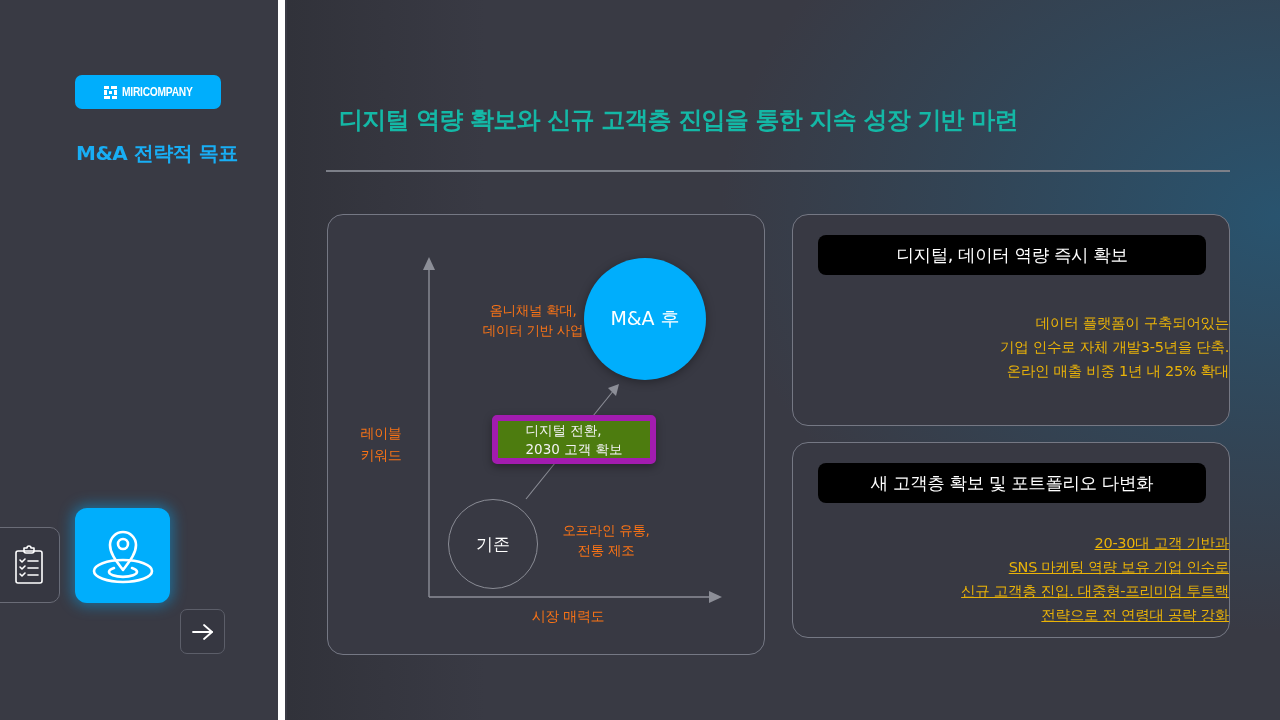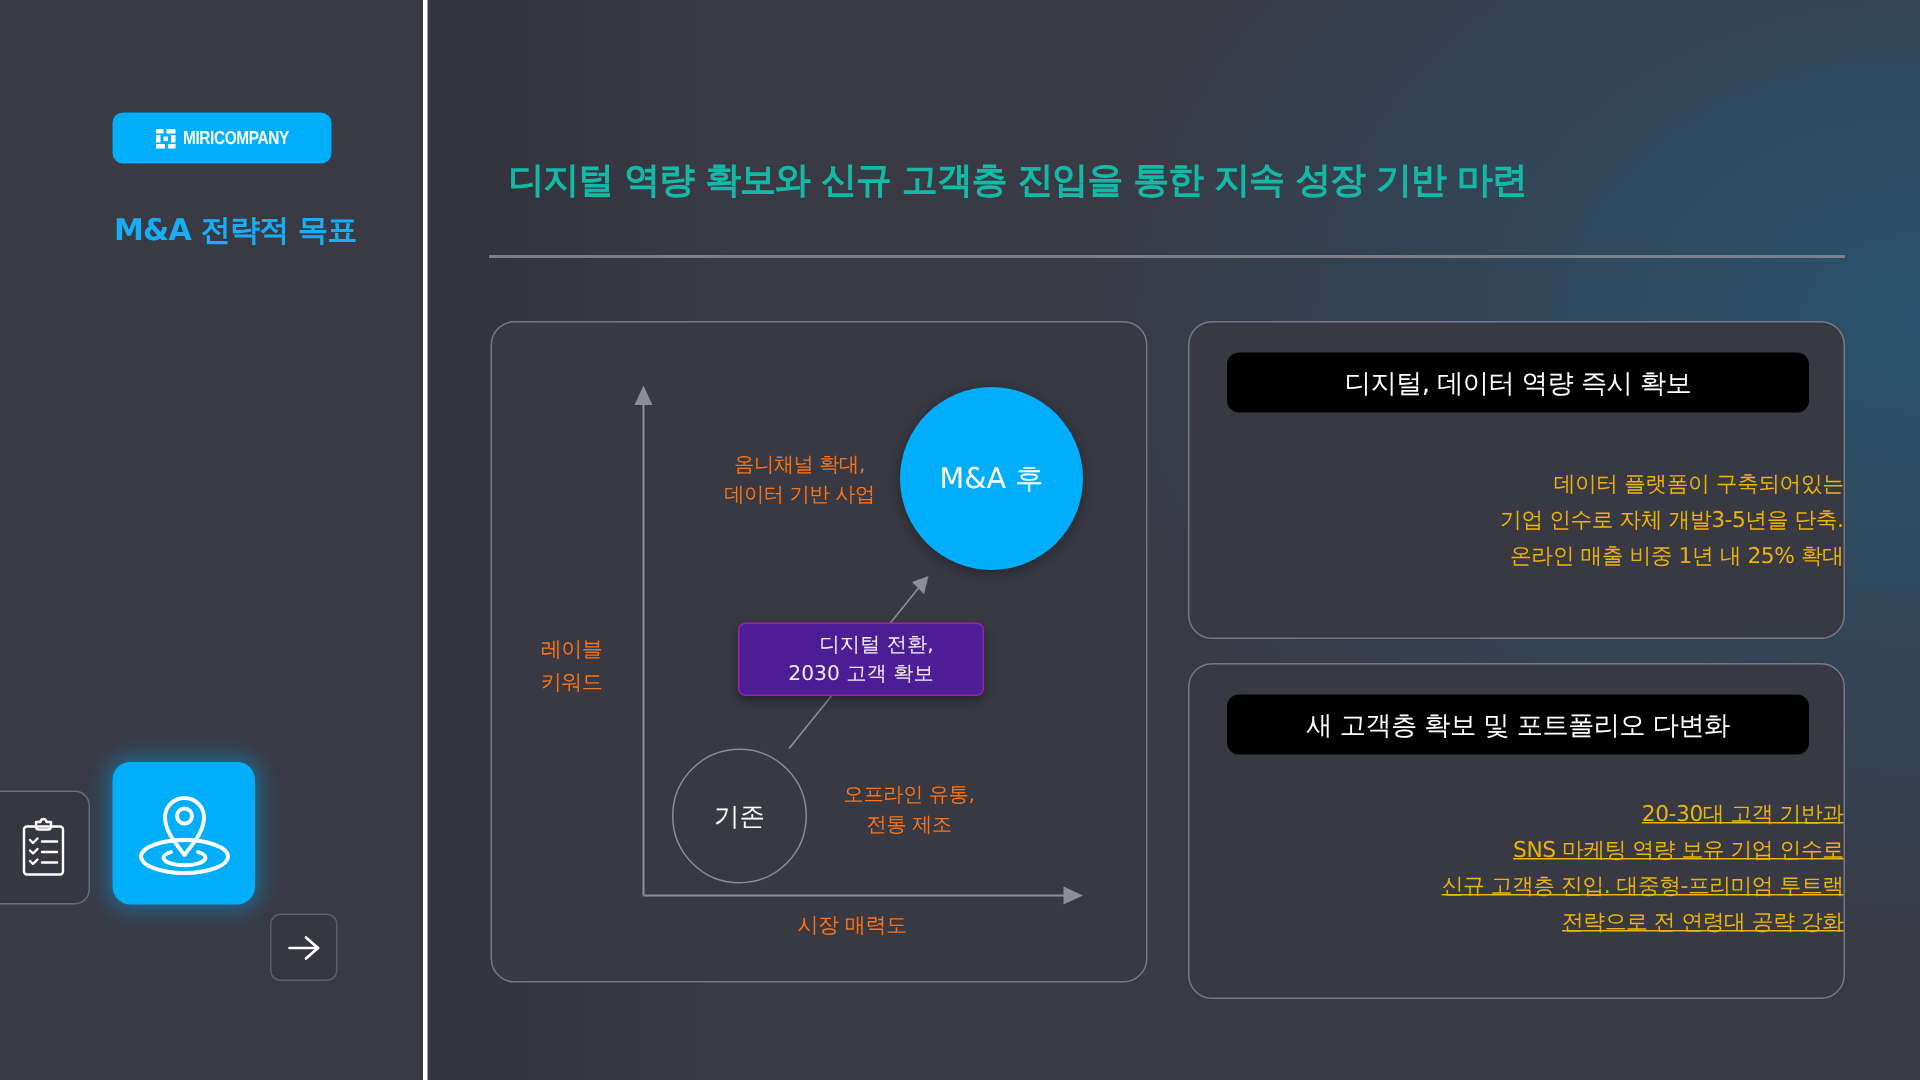--- a/index.html
+++ b/index.html
@@ -6,21 +6,21 @@
   html, body { width: 1280px; height: 720px; overflow: hidden; }
   body {
     font-family: "DejaVu Sans", "Liberation Sans", sans-serif;
     background: #393a44;
     color: #fff;
     position: relative;
   }
   .sidebar {
     position: absolute; left: 0; top: 0; width: 285px; height: 720px;
     background: #393a44;
-    border-right: 3px solid #ffffff;
+    border-right: 7px solid #ffffff;
   }
   .main {
     position: absolute; left: 287px; top: 0; width: 993px; height: 720px;
     background:
       radial-gradient(ellipse 700px 520px at 100% 30%, rgba(38,88,118,0.85) 0%, rgba(38,88,118,0.35) 45%, rgba(57,58,68,0) 80%),
       linear-gradient(90deg, #31323a 0%, #393a44 20%, #393a44 100%);
   }
   .logo-badge {
     position: absolute; left: 75px; top: 75px; width: 146px; height: 34px;
     background: #00aefc; border-radius: 7px;
@@ -60,57 +60,57 @@
   .heading-rule {
     position: absolute; left: 326px; top: 170px; width: 904px; height: 2px;
     background: #7c7f88;
   }
   .card {
     position: absolute; border: 1.5px solid #757884; border-radius: 16px;
     background: #383943;
   }
   .chart-card { left: 327px; top: 214px; width: 438px; height: 441px; }
   .info-card-1 { left: 792px; top: 214px; width: 438px; height: 212px; }
-  .info-card-2 { left: 792px; top: 442px; width: 438px; height: 224px; }
+  .info-card-2 { left: 792px; top: 442px; width: 438px; height: 196px; }
   .info-pill {
     position: absolute; left: 25px; top: 20px; width: 388px; height: 40px;
     background: #000000; border-radius: 8px;
     display: flex; align-items: center; justify-content: center;
     font-size: 17.5px; color: #fff; letter-spacing: -0.4px;
   }
   .info-body {
     position: absolute; left: 0; width: 100%; text-align: right;
     font-size: 14.5px; line-height: 24px; color: #eab308; letter-spacing: -0.3px;
   }
   .info-card-1 .info-body { top: 96px; }
   .info-card-2 .info-body { top: 88px; text-decoration: underline; }
   .chart-svg { position: absolute; left: 0; top: 0; }
   .lbl { position: absolute; text-align: center; color: #f97316; letter-spacing: -0.3px; }
   .lbl-y { left: 18px; top: 207px; width: 70px; font-size: 14px; line-height: 22px; }
   .lbl-x { left: 160px; top: 393px; width: 160px; font-size: 14px; }
   .lbl-top { left: 140px; top: 85px; width: 130px; font-size: 13.5px; line-height: 20px; }
   .lbl-bottom { left: 218px; top: 305px; width: 120px; font-size: 13.5px; line-height: 20px; }
   .circle-after {
-    position: absolute; left: 272px; top: 43px; width: 122px; height: 122px;
+    position: absolute; left: 256px; top: 43px; width: 122px; height: 122px;
     border-radius: 50%; background: #00aefc;
     box-shadow: 0 2px 10px rgba(0,0,0,0.35);
     display: flex; align-items: center; justify-content: center;
     font-size: 19px; color: #fff;
   }
   .circle-before {
     position: absolute; left: 120px; top: 284px; width: 90px; height: 90px;
     border-radius: 50%; border: 1.2px solid #8a8c95;
     display: flex; align-items: center; justify-content: center;
     font-size: 17px; color: #fff;
   }
   .transition-box {
     position: absolute; left: 164px; top: 200px; width: 164px; height: 49px;
-    background: #4c1d95; border: 1px solid #a21caf; border-radius: 5px;
+    background: #4d7c0f; border: 6px solid #a21caf; border-radius: 5px;
     box-shadow: 0 3px 8px rgba(0,0,0,0.35);
-    display: flex; align-items: center; justify-content: center; text-align: right;
+    display: flex; align-items: center; justify-content: center; text-align: left;
     font-size: 13.5px; line-height: 19px; color: #f2f2f4;
   }
 </style>
 </head>
 <body>
 
 <div class="sidebar">
   <div class="logo-badge">
     <span class="logo-mark">
       <i style="left:0;top:0;width:5px;height:3px"></i>

